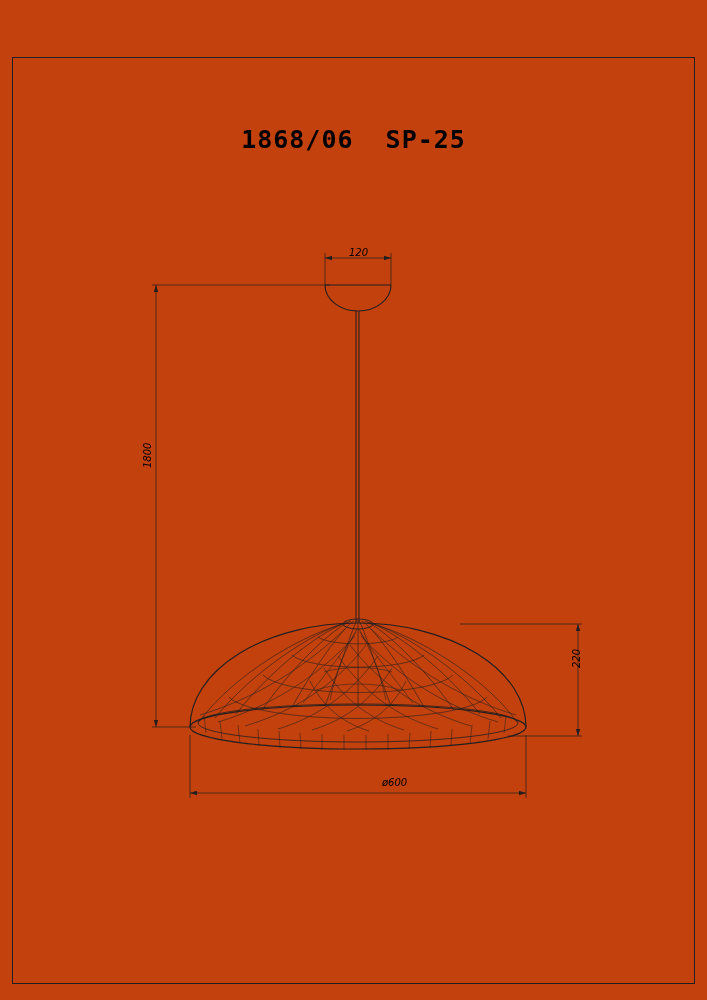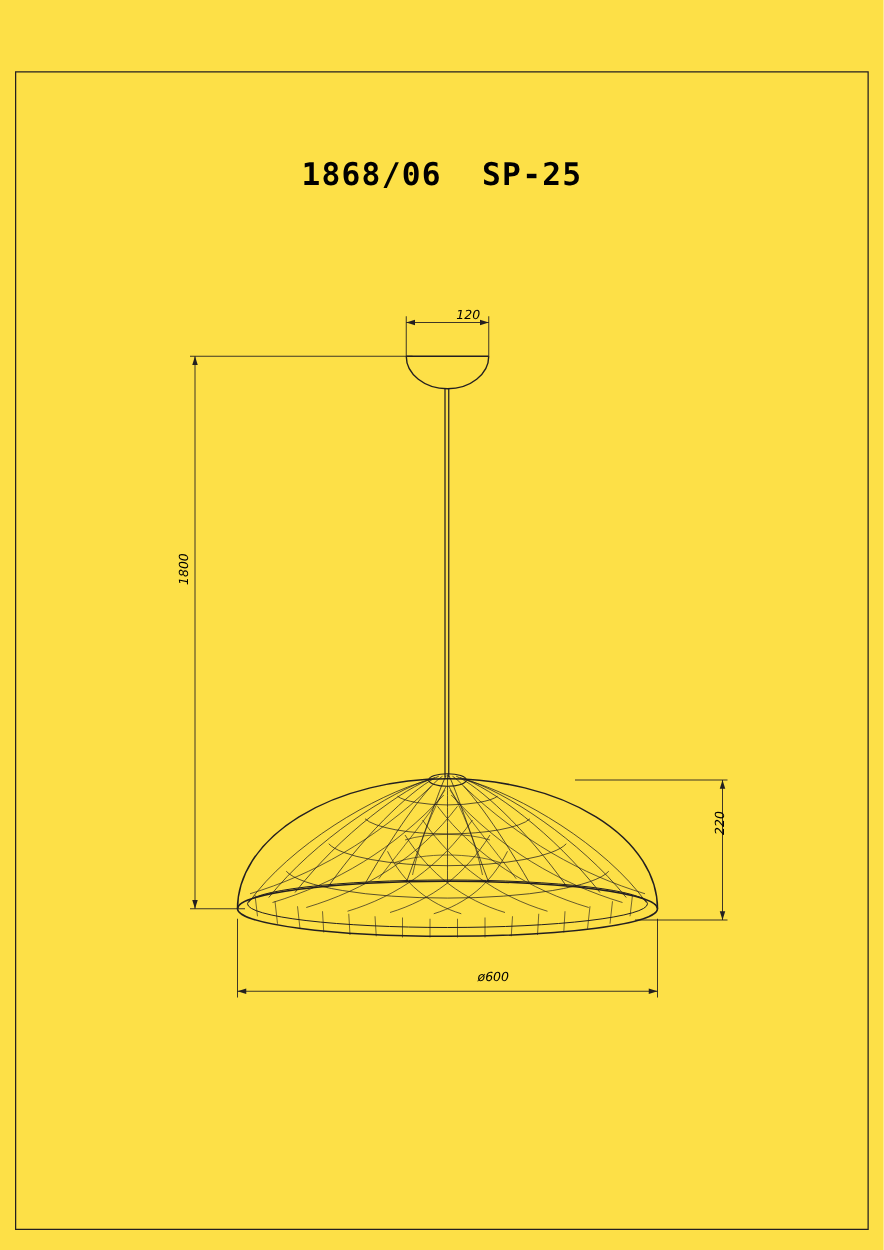--- a/index.html
+++ b/index.html
@@ -11,21 +11,21 @@
     width: 707px;
     height: 1000px;
     font-family: "DejaVu Sans", sans-serif;
     color: #000;
     overflow: hidden;
   }
   #sheet {
     position: relative;
     width: 707px;
     height: 1000px;
-    background: #fde047;
+    background: #c2410c;
   }
   #border {
     position: absolute;
     left: 12px;
     top: 57px;
     width: 683px;
     height: 927px;
     border: 1px solid #231f20;
     box-sizing: border-box;
   }
@@ -53,21 +53,20 @@
     position: absolute;
     font-family: "DejaVu Sans", sans-serif;
     font-style: italic;
     font-size: 10px;
     color: #000;
     white-space: pre;
   }
   #lbl-120 {
     left: 349px;
     top: 247px;
-    margin-left: 16px;
   }
   #lbl-1800 {
     left: 142px;
     top: 468px;
     transform: rotate(-90deg);
     transform-origin: left top;
   }
   #lbl-220 {
     left: 571px;
     top: 668px;

